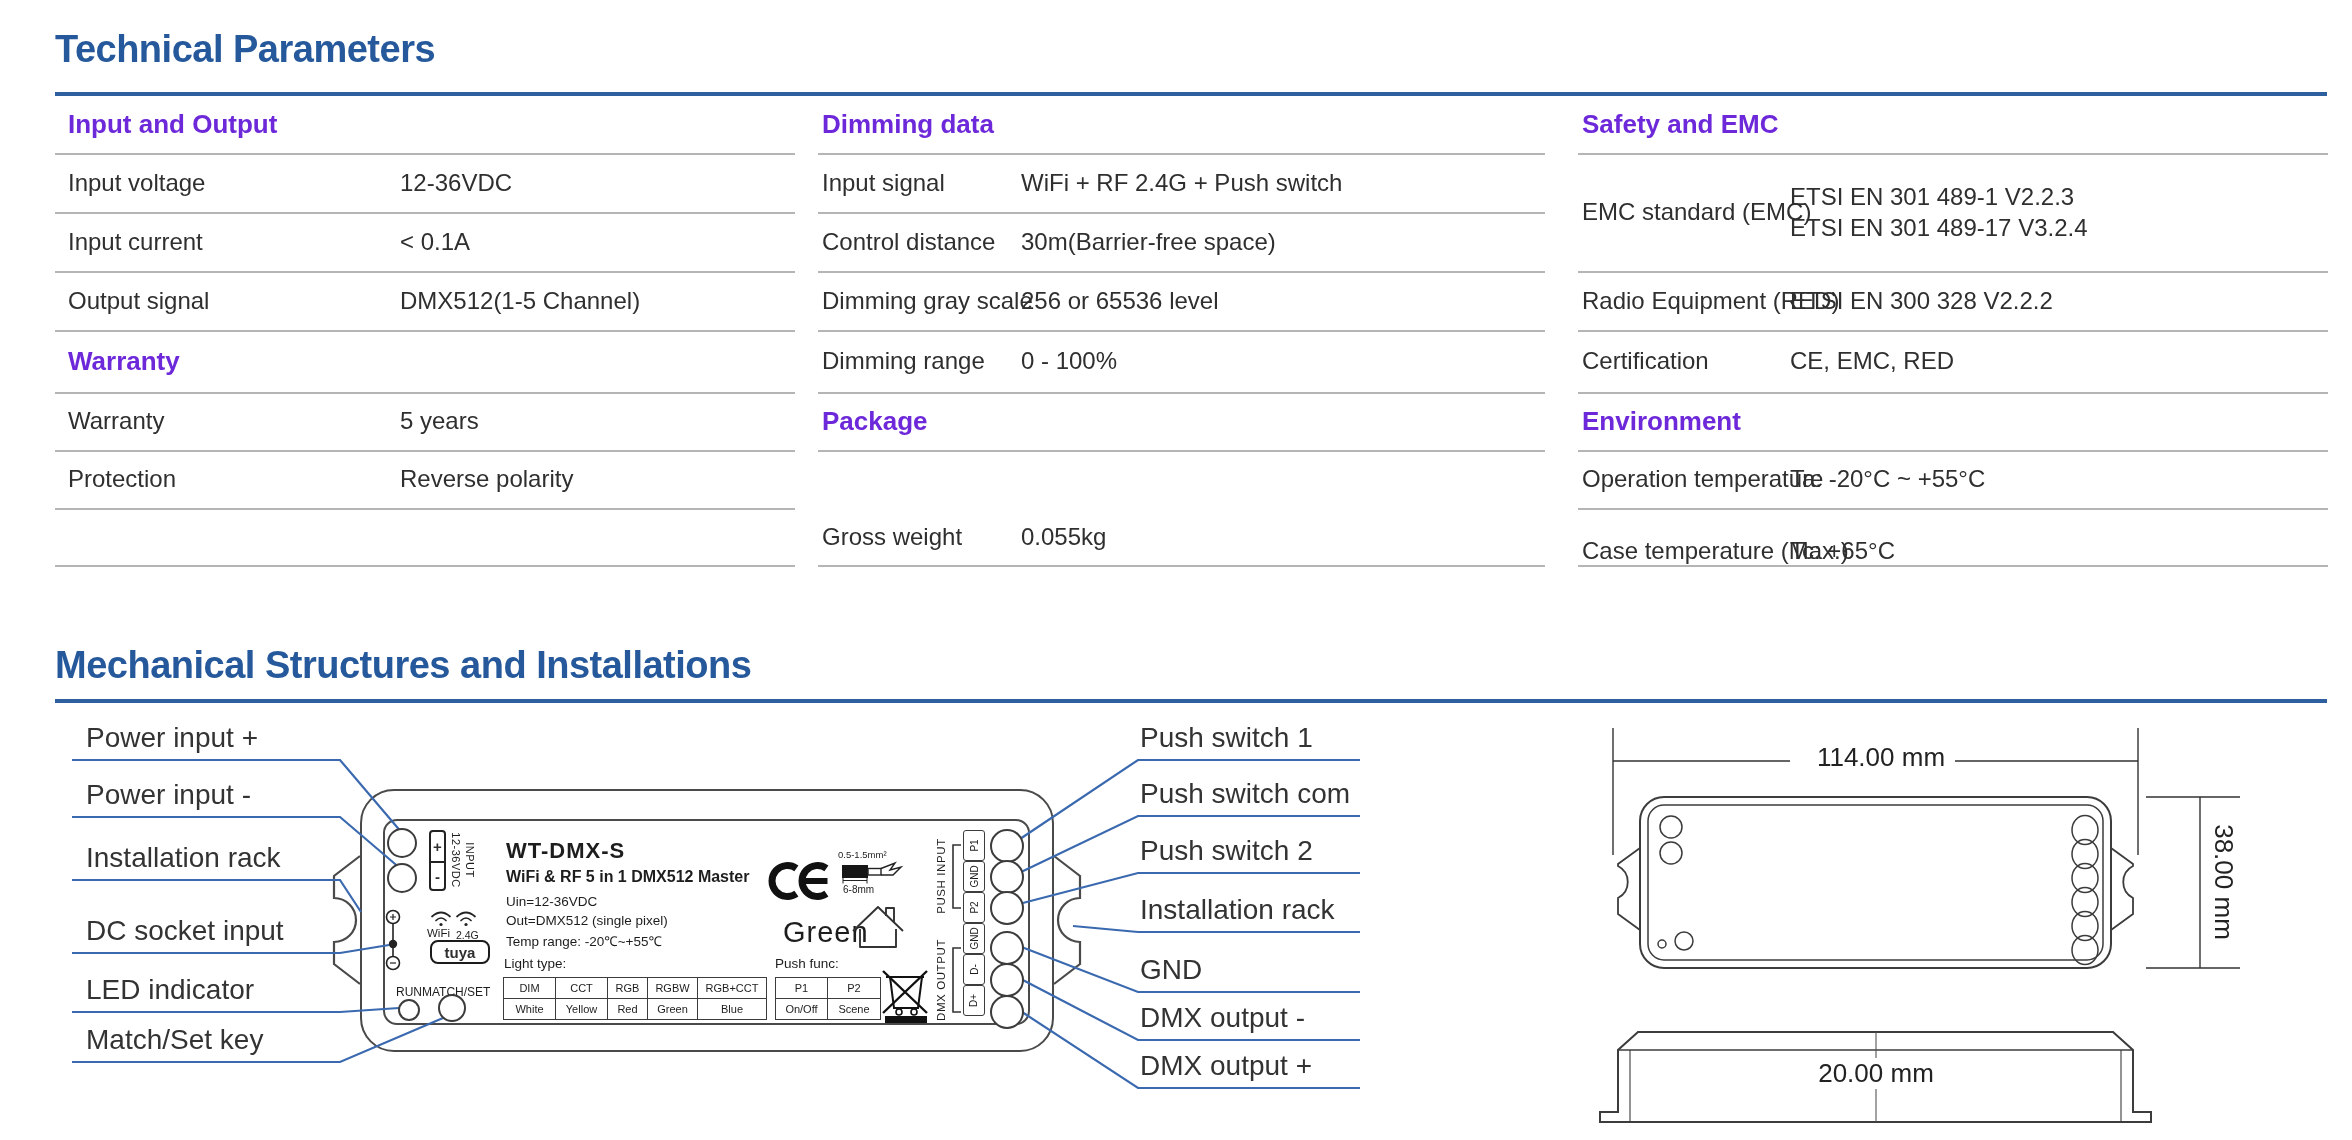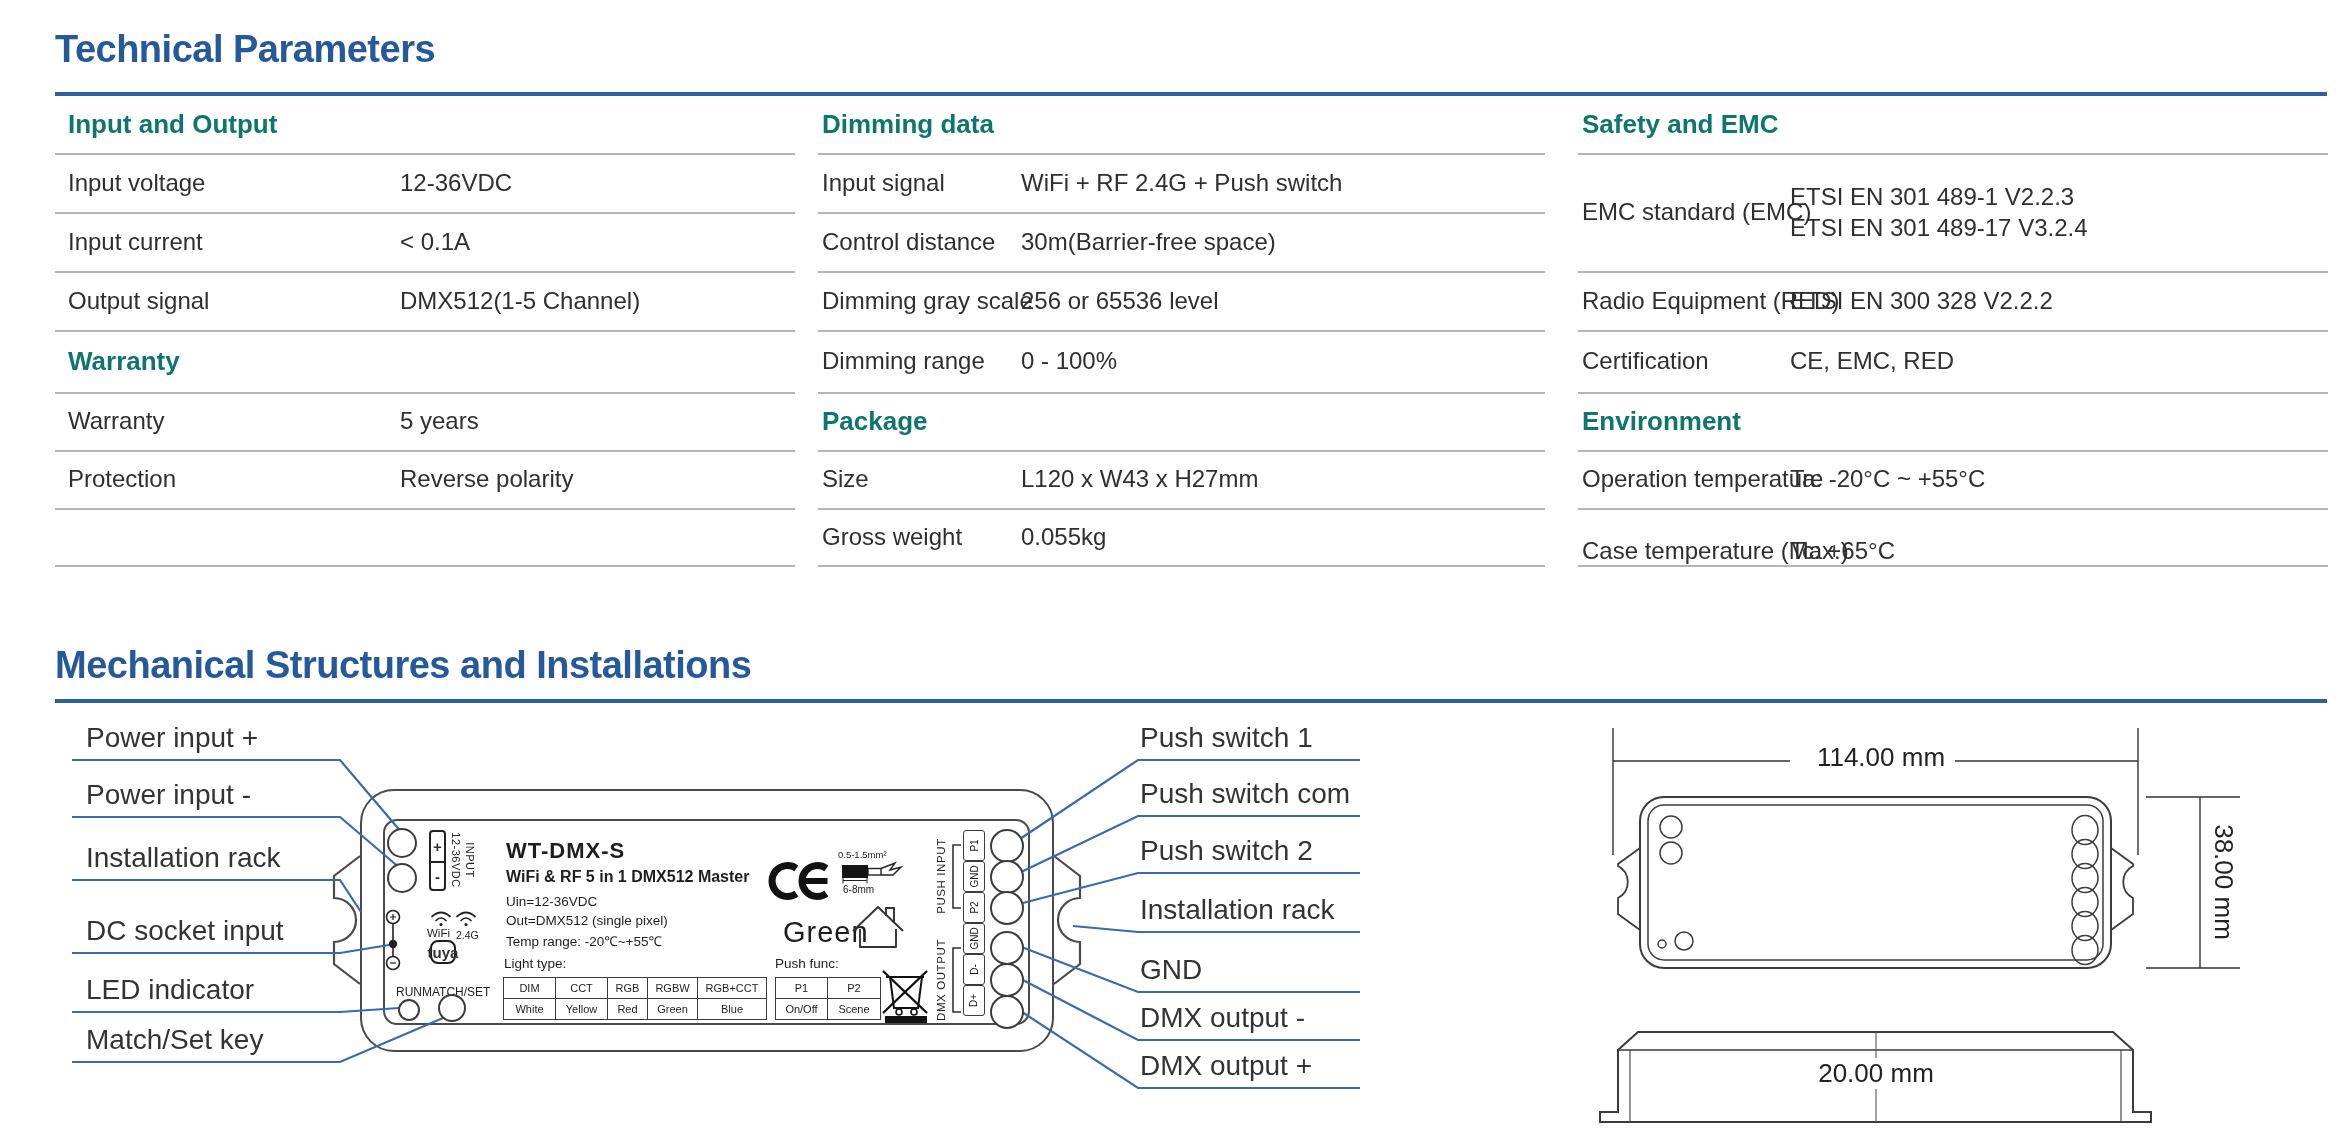--- a/index.html
+++ b/index.html
@@ -7,34 +7,34 @@
           font-family:"Liberation Sans",sans-serif;color:#2f2f2f;}
   svg.layer{position:absolute;left:0;top:0;pointer-events:none;}
   
   .sec-title{position:absolute;font-size:38px;font-weight:bold;letter-spacing:-0.5px;color:#26599b;white-space:nowrap;}
   .rule{position:absolute;height:4px;background:#2e5f9e;}
   
   .spec-col{position:absolute;top:96px;height:469px;}
   .srow{position:absolute;left:0;right:0;border-bottom:2px solid #b5b5b5;display:flex;align-items:center;font-size:24px;}
   .srow .lbl{margin-left:var(--lblx);white-space:nowrap;}
   .srow .val{position:absolute;left:var(--valx);white-space:nowrap;}
-  .srow.header{font-size:26px;font-weight:bold;color:#0f766e;}
+  .srow.header{font-size:26px;font-weight:bold;color:#6d28d9;}
   .val.two{line-height:31px;}
   
   .callout{position:absolute;font-size:28px;color:#333;white-space:nowrap;}
   .dimtxt{position:absolute;font-size:26px;color:#222;text-align:center;white-space:nowrap;}
   .device-outer{position:absolute;left:360px;top:789px;width:694px;height:263px;border:2.2px solid #4a4a4a;border-radius:34px;background:#fff;box-sizing:border-box;}
   .device-inner{position:absolute;left:383px;top:819px;width:647px;height:206px;border:2px solid #4a4a4a;border-radius:14px;background:#fff;box-sizing:border-box;}
   .dev{position:absolute;color:#1d1d1d;white-space:nowrap;}
   .pm-box{position:absolute;left:429px;top:830px;width:17px;height:61px;border:2px solid #222;border-radius:4px;box-sizing:border-box;}
   .pm-cell{height:28.5px;display:flex;align-items:center;justify-content:center;font-size:15px;font-weight:bold;}
   .pm-cell.top{border-bottom:2px solid #222;}
   .vblock{position:absolute;left:430px;top:845px;width:64px;height:30px;transform:rotate(90deg);
           font-size:11px;line-height:14px;text-align:center;letter-spacing:0.5px;color:#1d1d1d;}
-  .tuya-box{position:absolute;left:430px;top:940px;width:26px;height:24px;border:2.4px solid #1b1b1b;border-radius:8px;
+  .tuya-box{position:absolute;left:430px;top:940px;width:60px;height:24px;border:2.4px solid #1b1b1b;border-radius:8px;
             display:flex;align-items:center;justify-content:center;font-size:15px;font-weight:bold;box-sizing:border-box;}
   .mini-table{position:absolute;border:1.5px solid #3c3c3c;background:#fff;}
   .mtr{display:flex;height:20px;}
   .mtr.r1{border-bottom:1.5px solid #3c3c3c;}
   .mtc{border-right:1.5px solid #3c3c3c;display:flex;align-items:center;justify-content:center;font-size:11px;color:#1d1d1d;box-sizing:border-box;}
   .mtc:last-child{border-right:none;}
   .lt .mtc:nth-child(1){width:52px}.lt .mtc:nth-child(2){width:52px}.lt .mtc:nth-child(3){width:40px}
   .lt .mtc:nth-child(4){width:50px}.lt .mtc:nth-child(5){width:68px}
   .pt .mtc{width:52px}
   .tcell{position:absolute;left:963px;width:22px;height:31px;border:1.6px solid #3c3c3c;border-radius:3px;background:#fff;
@@ -140,24 +140,20 @@
       <span class="lbl">Dimming gray scale</span>
         <span class="val">256 or 65536 level</span>
       </div>
     <div class="srow" style="top:234px;height:62px;">
       <span class="lbl">Dimming range</span>
         <span class="val">0 - 100%</span>
       </div>
     <div class="srow header" style="top:296px;height:58px;">
         <span class="lbl">Package</span>
       </div>
-    <div class="srow" style="top:354px;height:58px;">
-      <span class="lbl">Size</span>
-        <span class="val">L120 x W43 x H27mm</span>
-      </div>
     <div class="srow" style="top:412px;height:57px;">
       <span class="lbl">Gross weight</span>
         <span class="val">0.055kg</span>
       </div>
   </div>
 
   <div class="spec-col" style="left:1578px;width:750px;--lblx:4px;--valx:212px;">
     <div class="srow header" style="top:0;height:57px;">
         <span class="lbl">Safety and EMC</span>
       </div>

